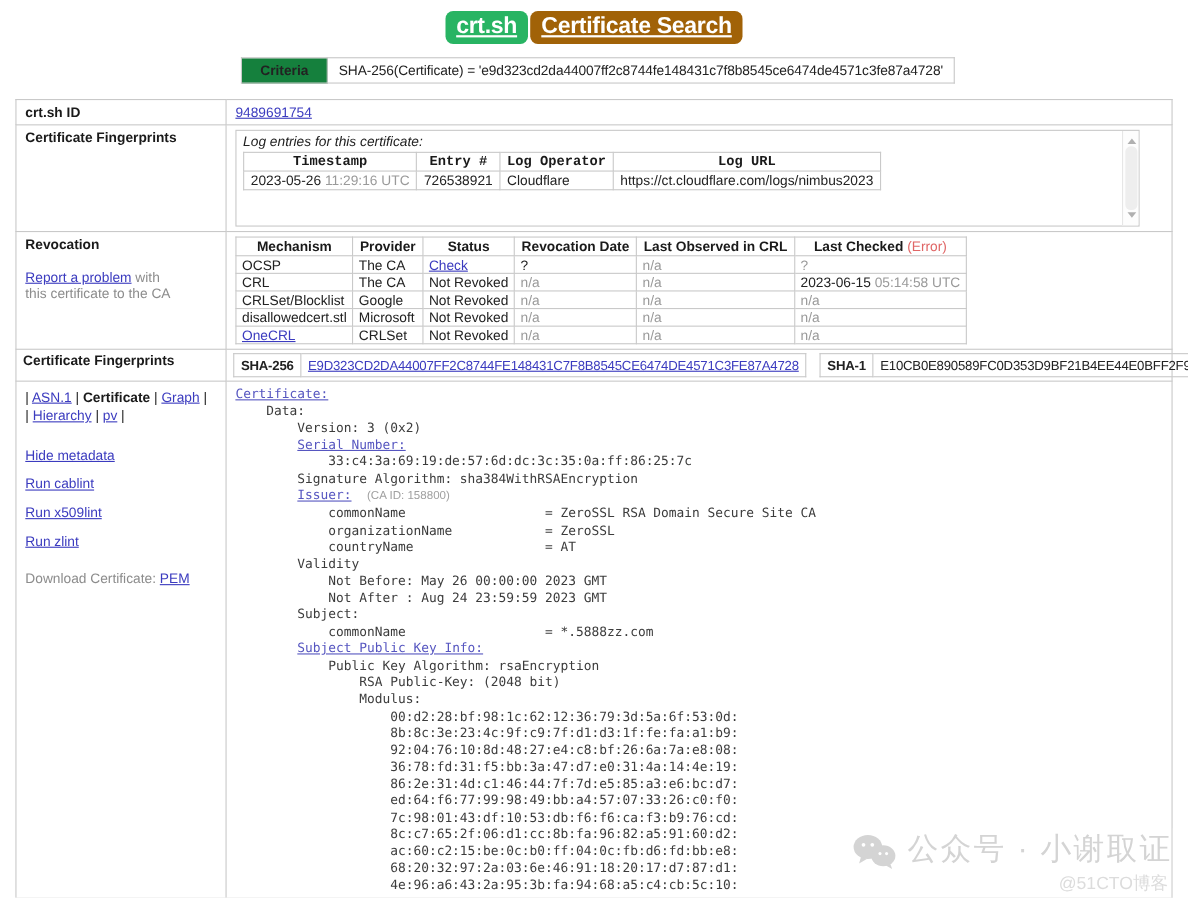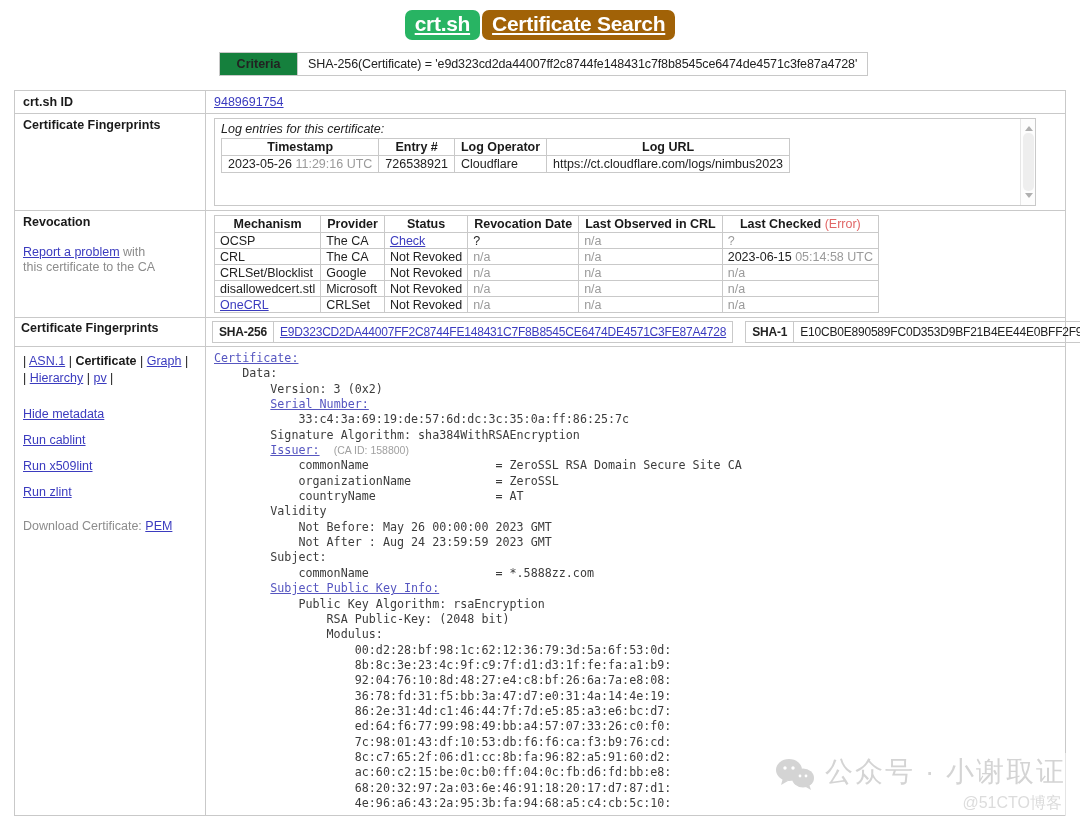--- a/index.html
+++ b/index.html
@@ -76,21 +76,21 @@
   }
   .ct-inner { padding: 2px 4px 0 4px; }
   .ct-caption { font-style: italic; font-size: 12.5px; color:#222; padding: 1px 2px 2px 2px; }
   .ct-table { border-collapse: collapse; font-size: 12.5px; margin-left: 2px; }
   .ct-table th, .ct-table td {
     border: 1px solid #c9c9c9;
     padding: 1px 6px;
     font-size: 12.5px;
     white-space: nowrap;
   }
-  .ct-table th { font-weight: bold; text-align: center; color:#1a1a1a; }
+  .ct-table th { font-weight: bold; text-align: center; color:#1a1a1a;font-family:Liberation Mono, monospace; }
   .muted { color: #9a9a9a; }
   
   .sbar {
     position: absolute; right: 0; top: 0;
     width: 15px; height: 100%;
     background: #fdfdfd;
     border-left: 1px solid #e6e6e6;
   }
   .sbar .thumb {
     position: absolute; left: 2px; top: 14px;

